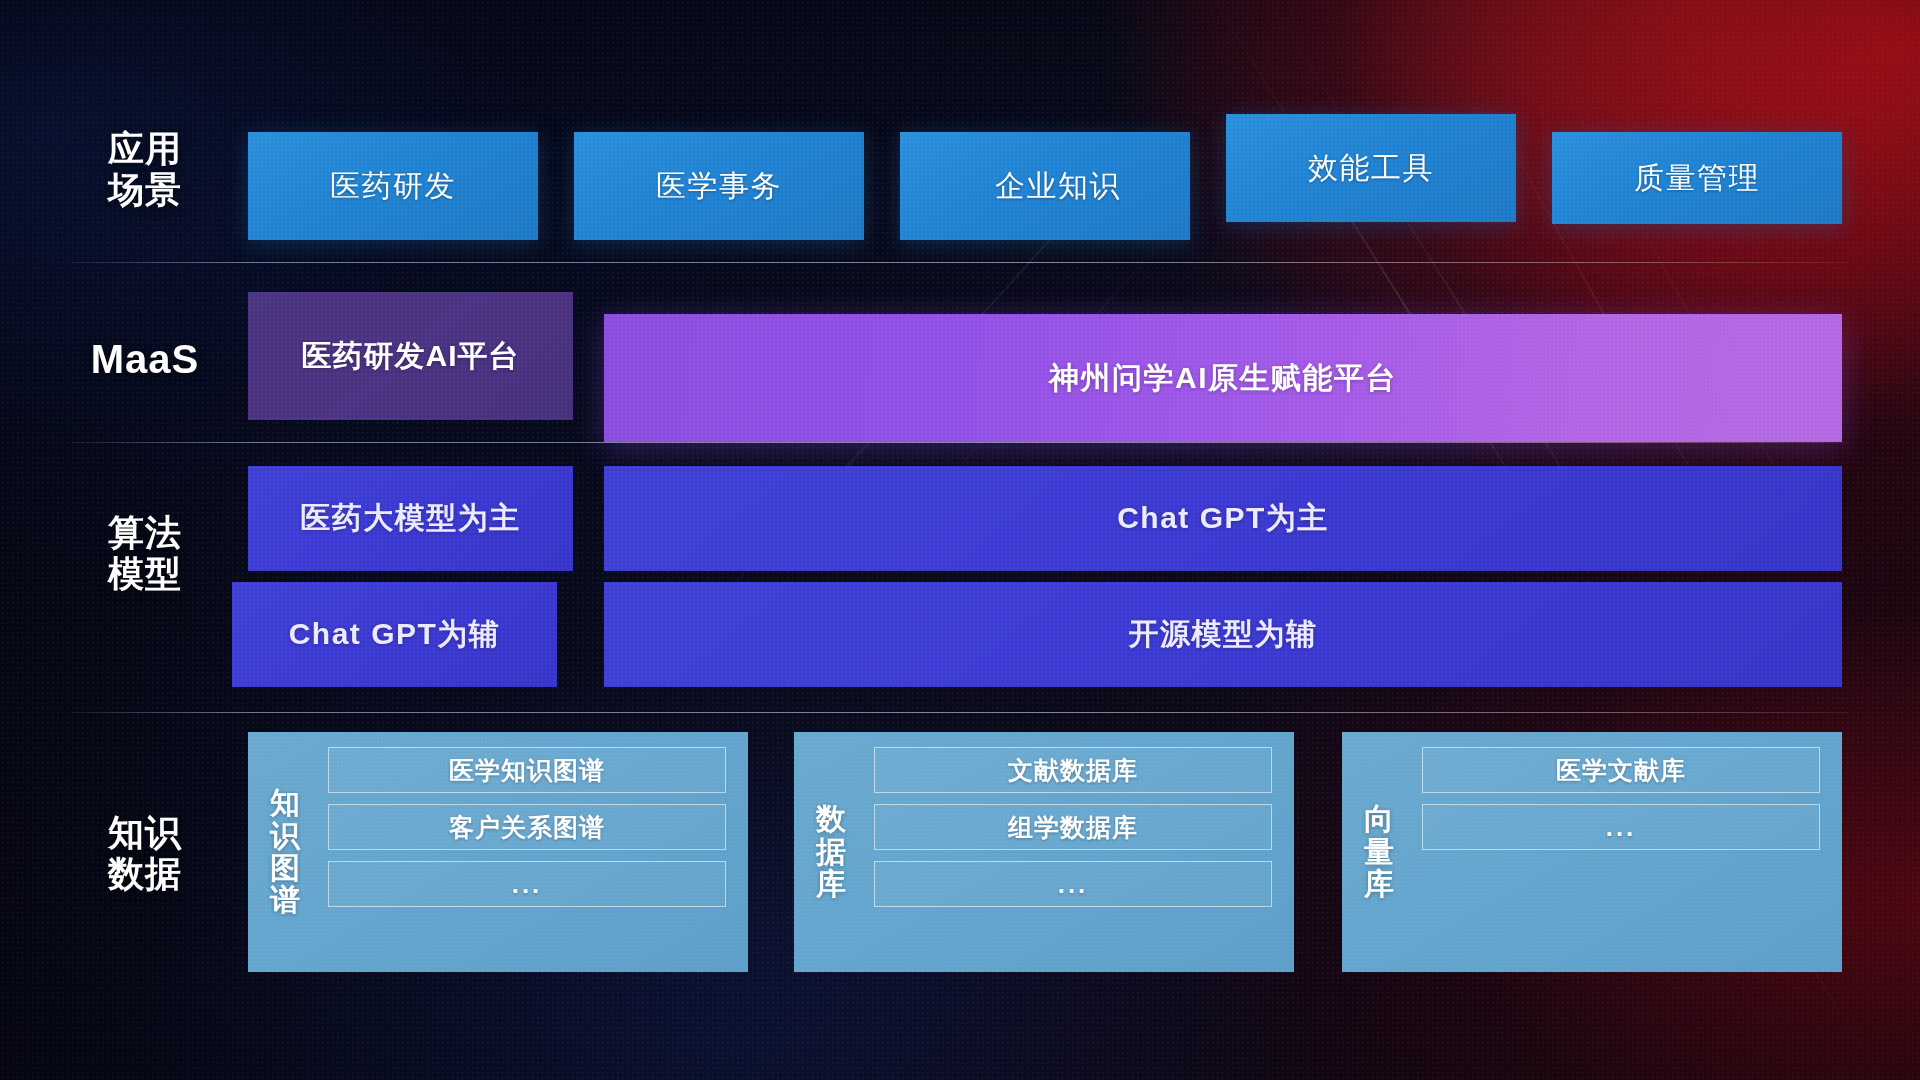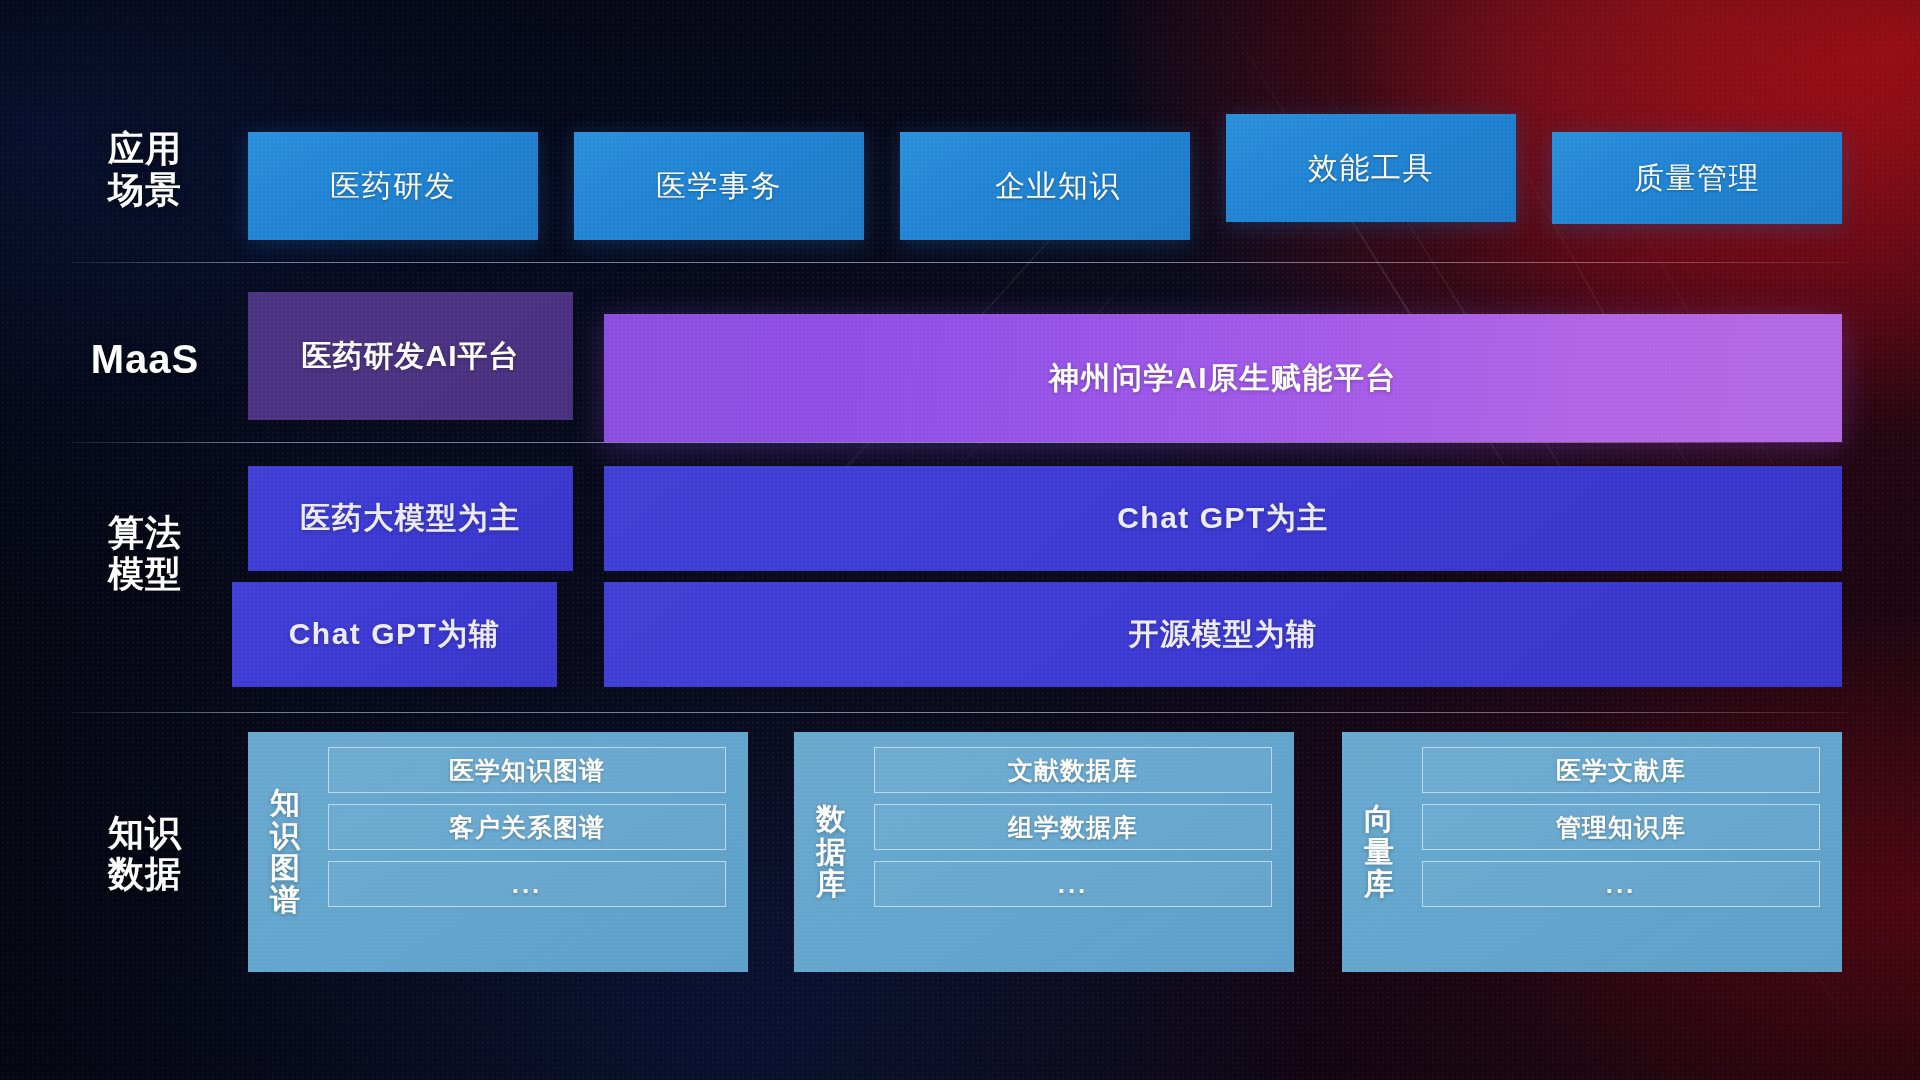--- a/index.html
+++ b/index.html
@@ -245,18 +245,17 @@
 
   <div class="kpanel" style="left:1342px;top:732px;width:500px;height:240px;">
     <div class="noise"></div>
     <div class="ktitle">
       <div>向</div>
       <div>量</div>
       <div>库</div>
     </div>
     <div class="kitems">
       <div class="kitem">医学文献库</div>
-      <div class="kitem">管理知识库</div>
       <div class="kitem dots">...</div>
     </div>
   </div>
 
 </div>
 
 </body></html>

